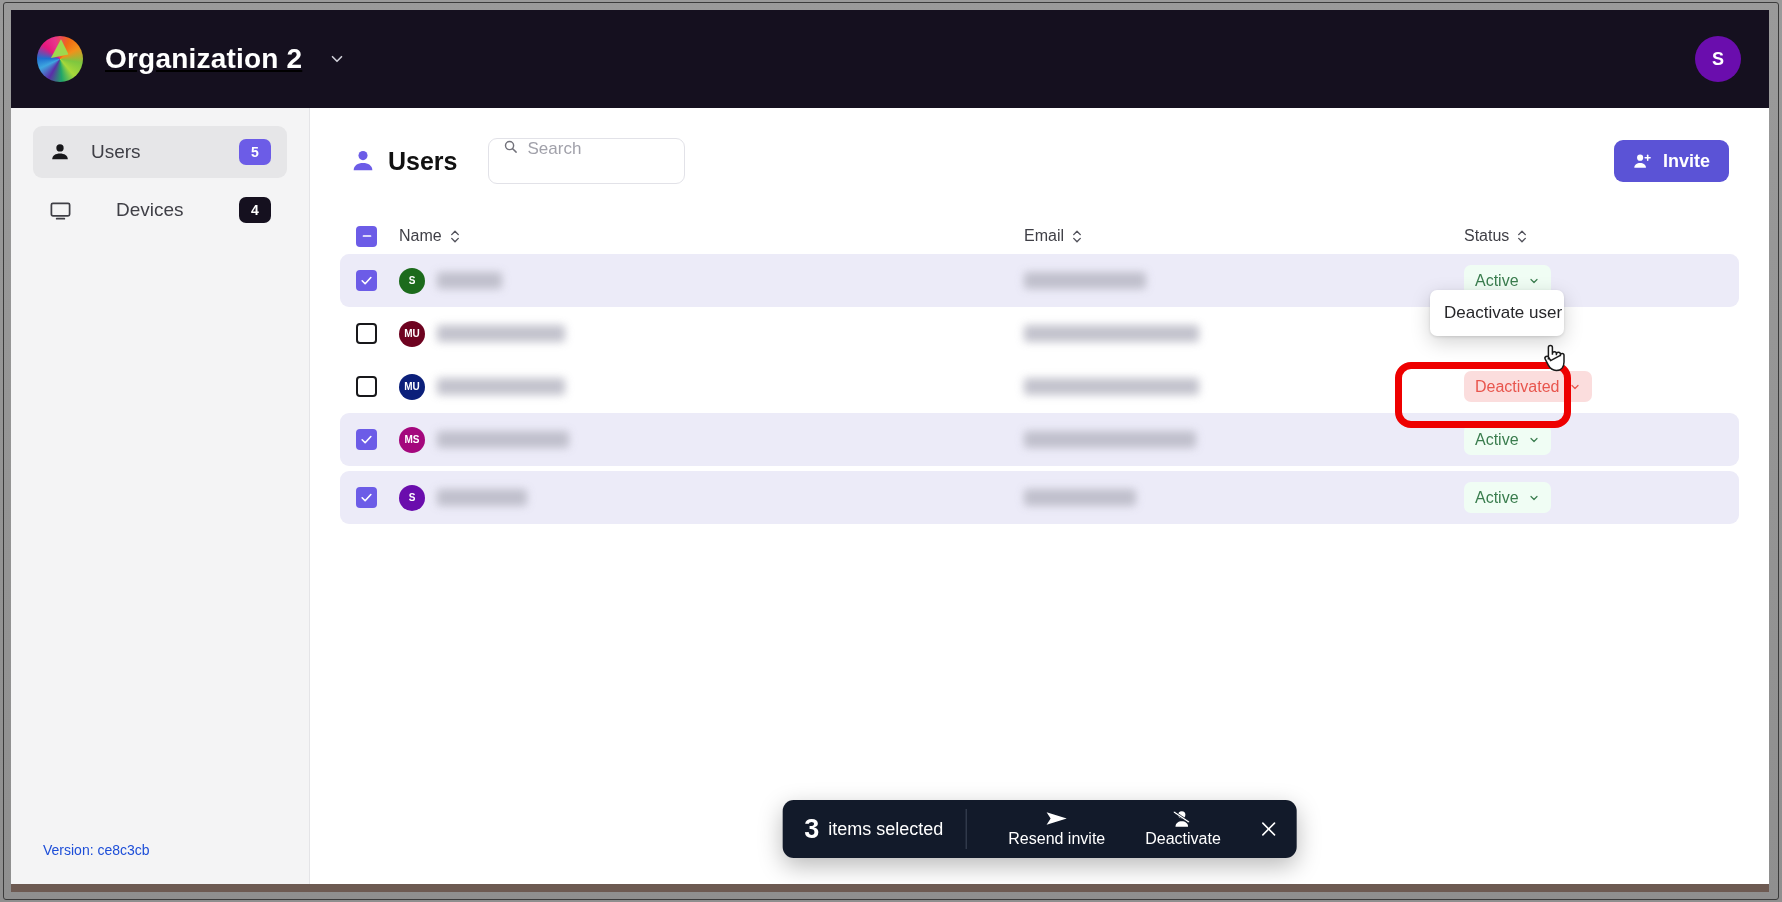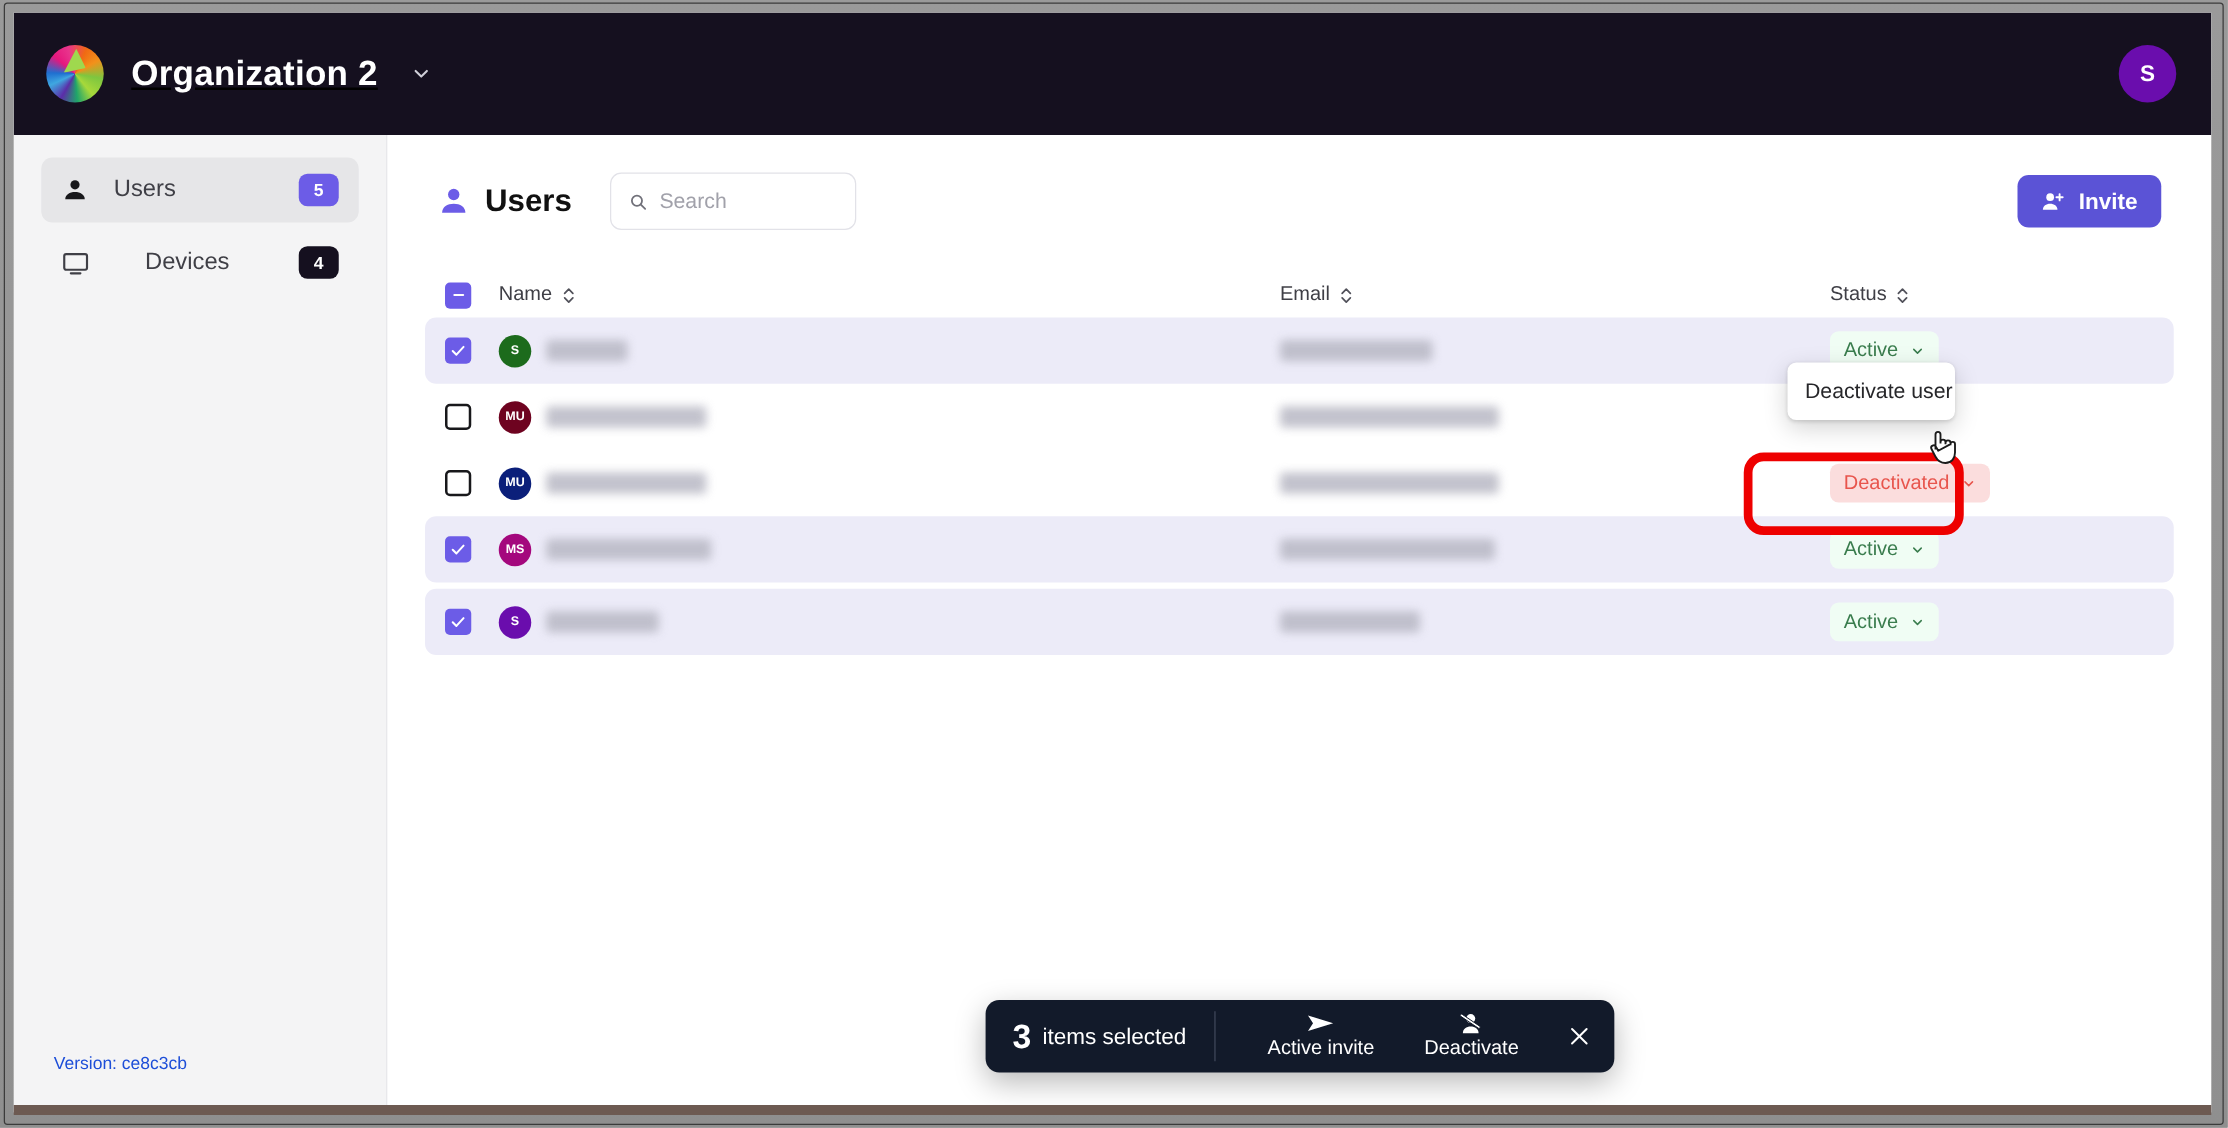--- a/index.html
+++ b/index.html
@@ -88,21 +88,21 @@
   #main {
     position: absolute; left: 299px; top: 98px;
     width: 1459px; height: 782px; background: #fff;
   }
   #page-head { display: flex; align-items: center; padding: 30px 40px 0 40px; }
   #page-title-wrap { display: flex; align-items: center; }
   #page-title { font-size: 25px; font-weight: 700; color: #111; margin-left: 12px; }
   #search-box {
     margin-left: 30px; width: 197px; height: 46px;
     border: 1px solid #e2e2e8; border-radius: 9px;
-    display: flex; align-items: center; padding: 0 14px; background: #fff;
+    display: flex; align-items: flex-start; padding: 0 14px; background: #fff;
   }
   #search-input {
     border: none; outline: none; margin-left: 10px; font-size: 17px;
     color: #3f3f46; width: 140px; font-family: inherit; background: transparent;
   }
   #search-input::placeholder { color: #a1a1aa; }
   #invite-btn {
     margin-left: auto; height: 42px; padding: 0 19px; border: none;
     border-radius: 9px; background: #5b53d6; color: #fff;
     font-size: 18px; font-weight: 600; font-family: inherit;
@@ -453,21 +453,21 @@
         <span id="bulk-count">3</span>
         <span id="bulk-count-label">items selected</span>
         <span id="bulk-sep"></span>
 
         <div class="bulk-act">
           <span>
             <svg width="22" height="17" viewBox="0 0 24 18" fill="#ffffff">
                 <path d="M1 1.2 23 8 1 14.8 5.4 8z"></path>
               </svg>
           </span>
-          <span class="bulk-act-label">Active invite</span>
+          <span class="bulk-act-label">Resend invite</span>
         </div>
 
         <div class="bulk-act">
           <span>
             <svg width="22" height="18" viewBox="0 0 24 20" fill="#ffffff">
                 <circle cx="11" cy="5.4" r="4"></circle>
                 <path d="M4 18.5c0-3.9 3.2-6 7-6s7 2.1 7 6z"></path>
                 <rect x="2.5" y="1" width="21" height="2.2" rx="1.1" transform="rotate(34 2.5 1)" fill="#ffffff" stroke="#121a2a" stroke-width=".8"></rect>
               </svg>
           </span>

